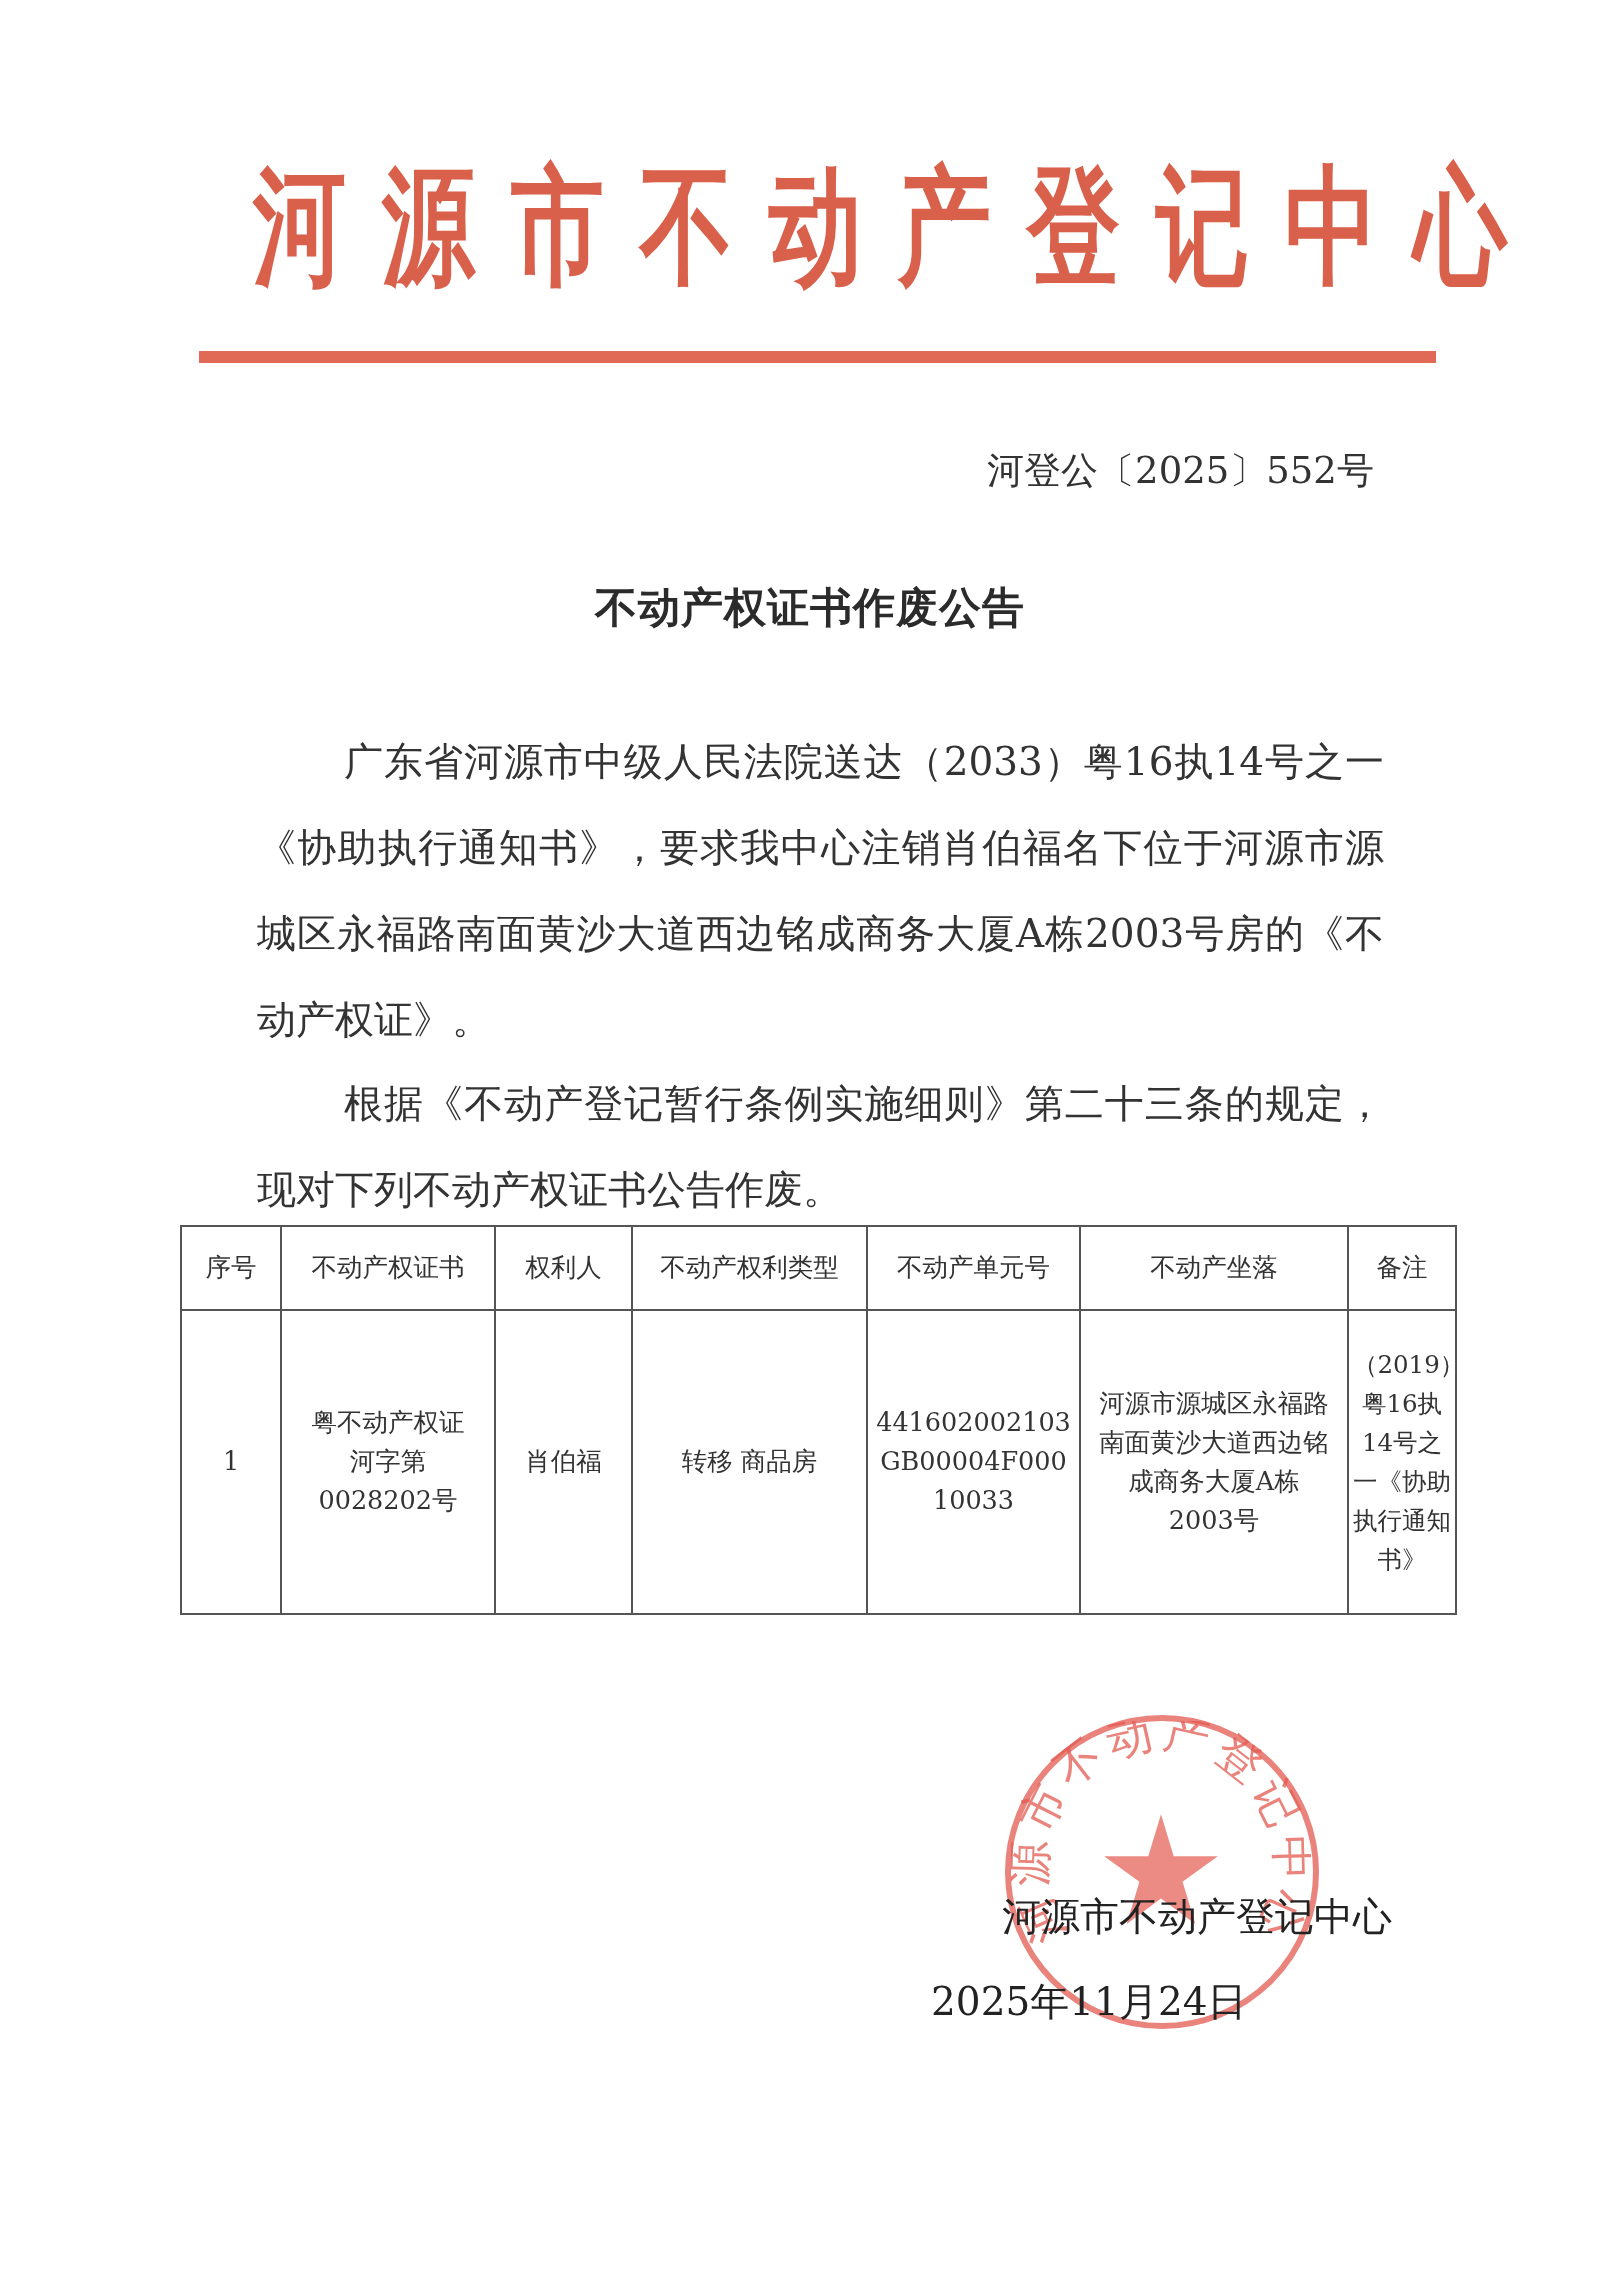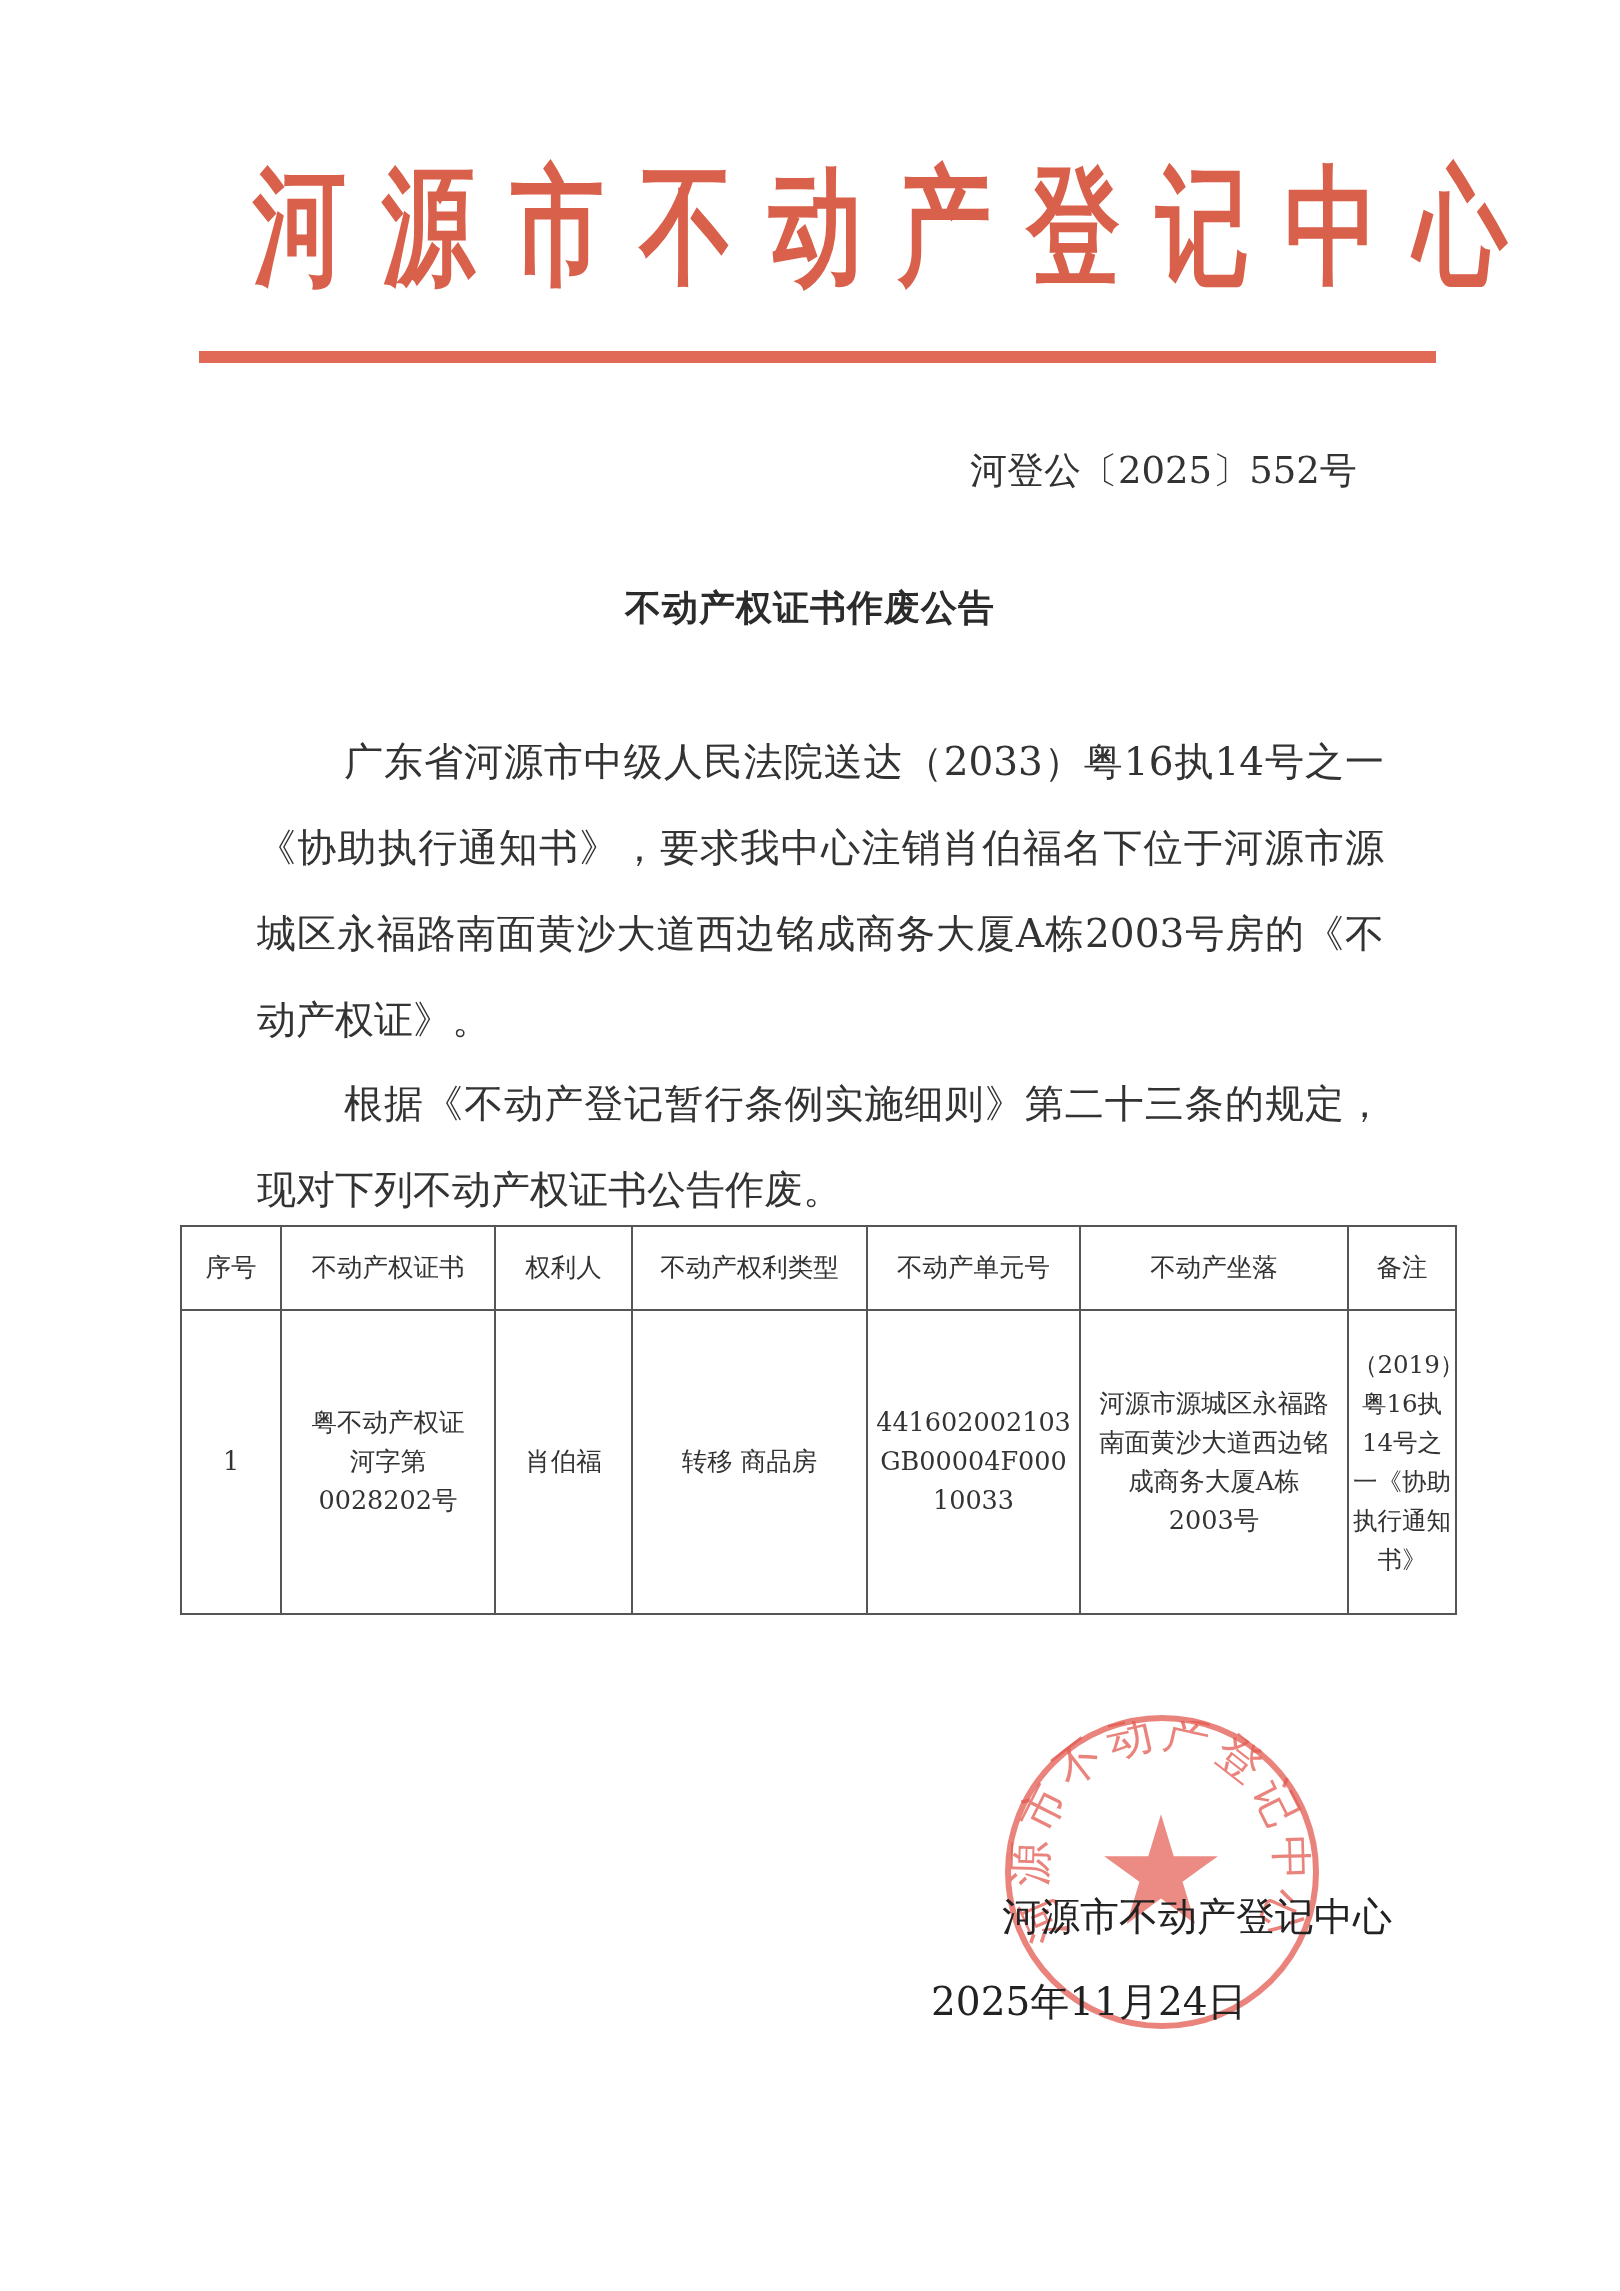--- a/index.html
+++ b/index.html
@@ -5,24 +5,24 @@
   html, body { margin: 0; padding: 0; background: #ffffff; }
   body { width: 1620px; height: 2292px; position: relative; overflow: hidden;
          font-family: "DejaVu Serif", "Liberation Serif", serif; color: #222; }
   .abs { position: absolute; }
   .masthead { left: 235px; top: 147px; width: 1157px; height: 157px;
               color: #d9604b; font-family: "DejaVu Serif", serif; font-weight: bold;
               font-size: 129px; line-height: 157px; letter-spacing: 0;
               display: flex; justify-content: space-between; }
   .masthead span { display: inline-block; transform: scaleX(0.72); transform-origin: center; }
   .redline { left: 199px; top: 351px; width: 1237px; height: 11.8px; background: #e06a55; }
-  .docno { left: 970px; top: 446px; width: 421px; text-align: left;
+  .docno { left: 970px; top: 446px; width: 421px; text-align: center;
            font-size: 37px; line-height: 49px; color: #333; }
   .title { left: 294px; top: 573px; width: 1032px; text-align: center;
-           font-size: 36px; line-height: 69px; font-weight: bold; color: #2b2b2b;
+           font-size: 42px; line-height: 69px; font-weight: bold; color: #2b2b2b;
            letter-spacing: 1px; }
   .para { left: 257px; width: 1127px; font-size: 39px; line-height: 86px;
           color: #333; text-align: justify; text-align-last: left; }
   .para .indent { display: inline-block; width: 86px; }
   .p1 { top: 719px; }
   .p2 { top: 1061px; }
   table.cert { position: absolute; left: 180px; top: 1225px; width: 1274px;
                border-collapse: collapse; font-size: 25.5px; color: #333;
                table-layout: fixed; }
   table.cert th, table.cert td { border: 2px solid #555; text-align: center;

